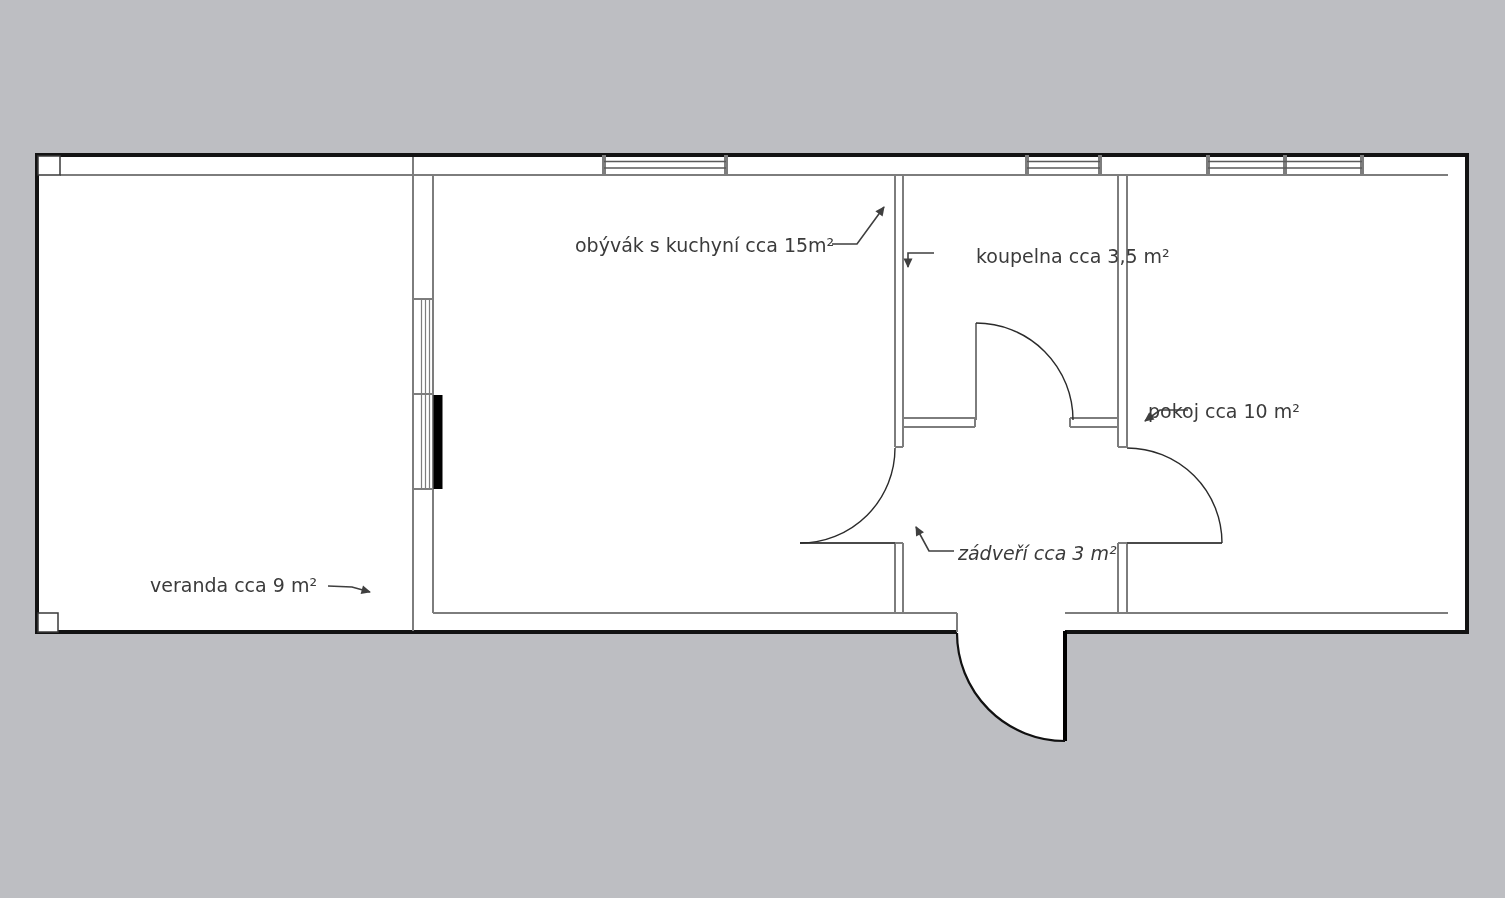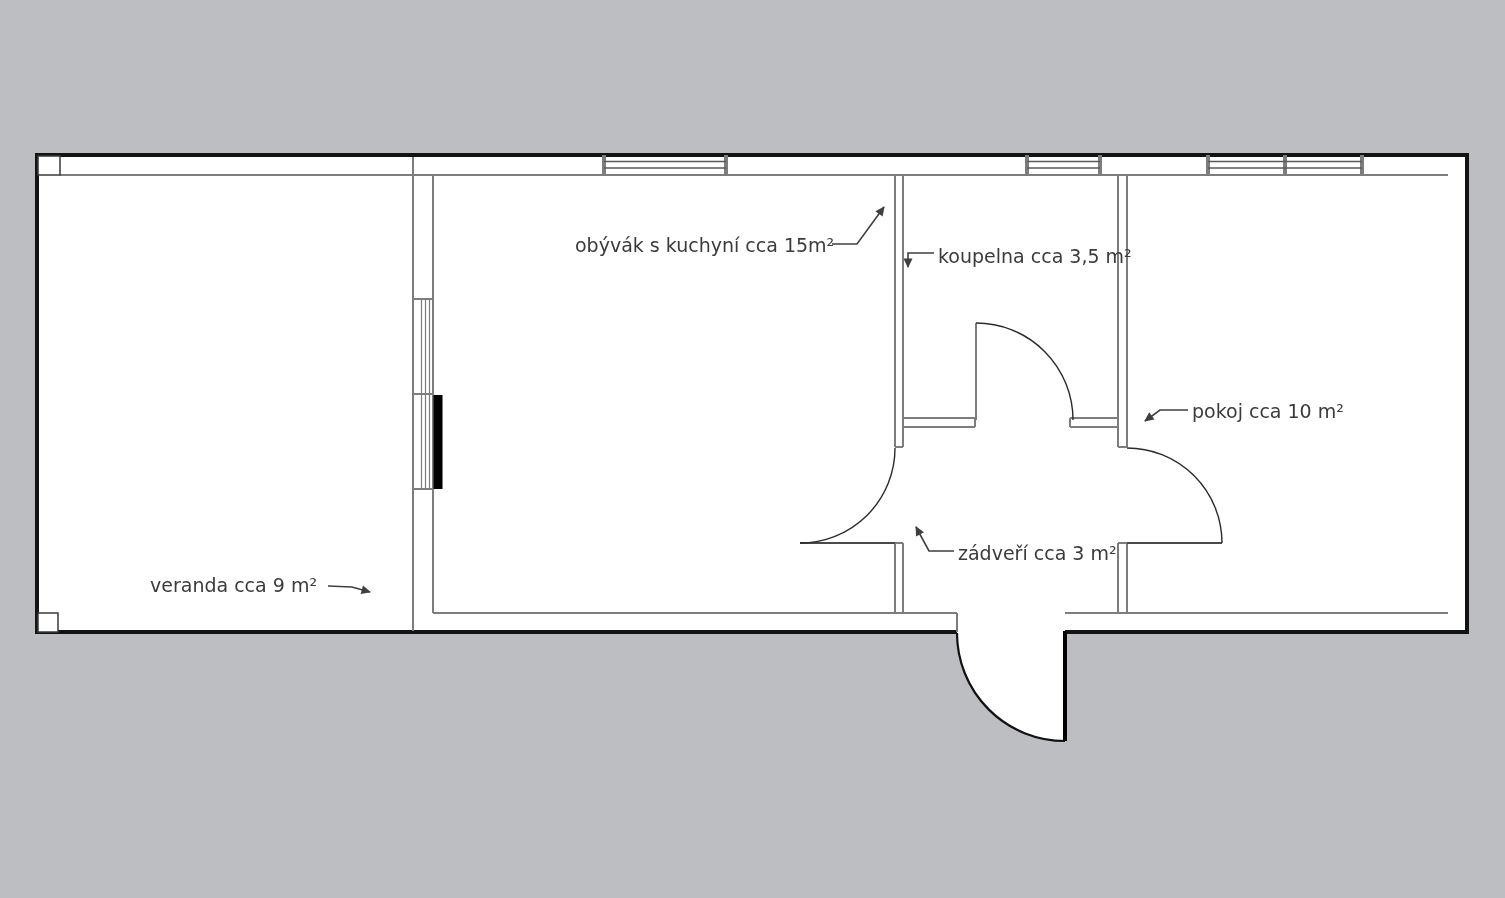--- a/index.html
+++ b/index.html
@@ -122,18 +122,18 @@
     <g stroke="#3f3f3f" stroke-width="1.6" fill="none">
       <path d="M832,244 L857,244 L884,207" marker-end="url(#ah)"></path>
       <path d="M934,253 L908,253 L908,267" marker-end="url(#ah)"></path>
       <path d="M1188,410 L1160,410 L1145,421" marker-end="url(#ah)"></path>
       <path d="M954,551 L929,551 L916,527" marker-end="url(#ah)"></path>
       <path d="M328,586 L352,587 L370,592" marker-end="url(#ah)"></path>
     </g>
   </svg>
 
   <div class="room-label" style="left:575px; top:234px;">obývák s kuchyní cca 15m²</div>
-  <div class="room-label" style="left:938px; top:245px;">koupelna cca 3,5 m²</div>
-  <div class="room-label" style="left:1192px; top:400px;">pokoj cca 10 m²</div>
-  <div class="room-label" style="left:958px; top:542px;">zádveří cca 3 m²</div>
+  <div class="room-label" style="left:976px; top:245px;">koupelna cca 3,5 m²</div>
+  <div class="room-label" style="left:1148px; top:400px;">pokoj cca 10 m²</div>
+  <div class="room-label" style="left:958px; top:542px;font-style:italic;">zádveří cca 3 m²</div>
   <div class="room-label" style="left:150px; top:574px;">veranda cca 9 m²</div>
 
 </div>
 
 </body></html>

